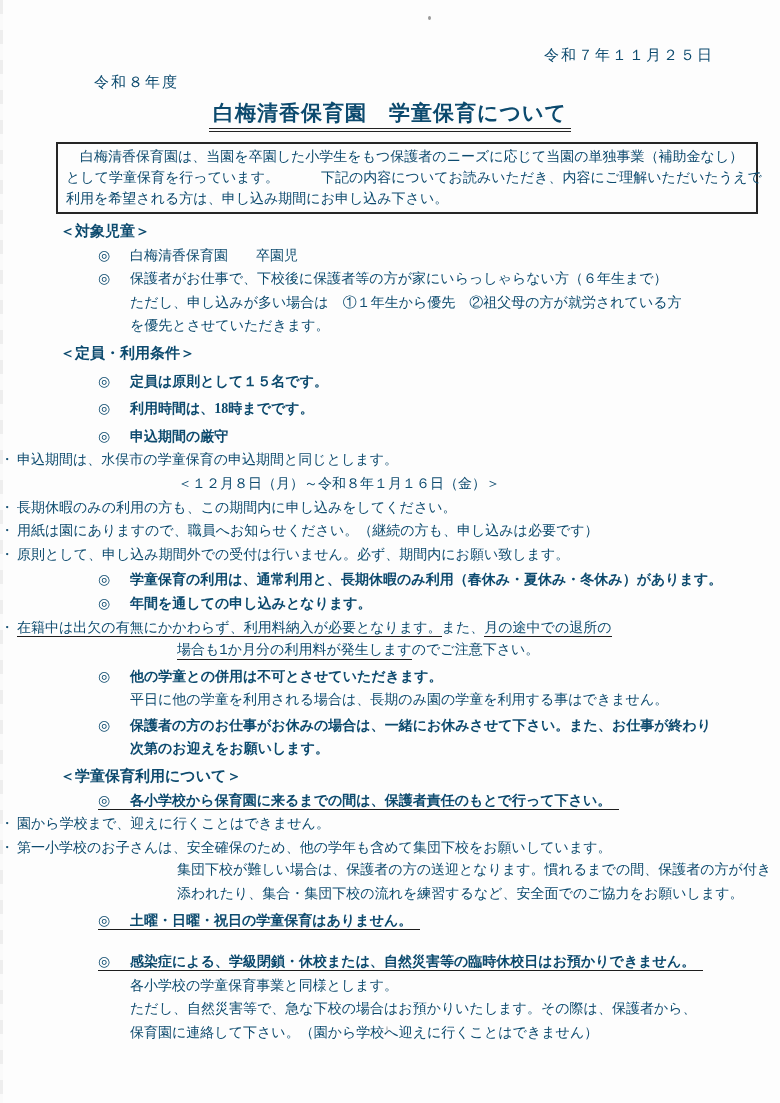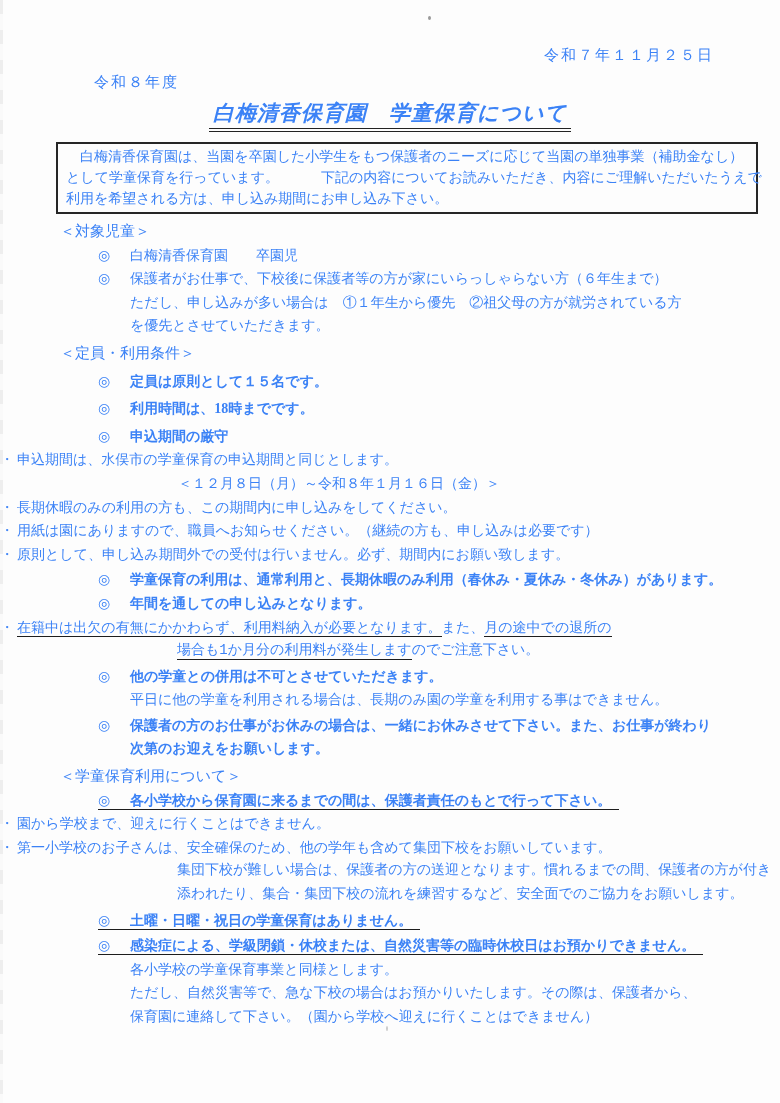--- a/index.html
+++ b/index.html
@@ -1,51 +1,51 @@
 <!DOCTYPE html>
 <html lang="ja"><head>
 <meta charset="utf-8">
 <style>
   html,body{margin:0;padding:0;background:#ffffff;}
   .page{
     position:relative;
     width:780px;height:1103px;
     background:#fdfdfd;
-    color:#3b82f6;
+    color:#0c4a6e;
     font-family:"Liberation Serif","DejaVu Serif",serif;
     overflow:hidden;
   }
   
   .edge-artifact{
     position:absolute;left:0;top:0;width:3px;height:1103px;
     background:repeating-linear-gradient(to bottom,rgba(0,0,0,0.10) 0 14px,rgba(0,0,0,0.02) 14px 30px);
     opacity:.6;
   }
   .speck{position:absolute;background:#9a9a9a;border-radius:50%;}
   .speck.s1{left:428px;top:16px;width:3px;height:4px;}
   .speck.s2{left:386px;top:1026px;width:2px;height:5px;opacity:.5;}
 
   
   .date{position:absolute;top:46px;right:66px;font-size:15px;letter-spacing:2px;}
   .fiscal{position:absolute;top:73px;left:94px;font-size:15px;letter-spacing:2px;}
   .title{position:absolute;top:99px;left:0;width:100%;text-align:center;margin:0;font-size:21px;font-weight:bold;}
-  .title span{border-bottom:4px double #222;padding:0 4px 3px 4px;letter-spacing:1px;font-style:italic;}
+  .title span{border-bottom:4px double #222;padding:0 4px 3px 4px;letter-spacing:1px;}
 
   
   .content{position:absolute;top:140px;left:0;right:0;}
   .intro-box{
     margin:2px 22px 0 56px;
     border:2px solid #262626;
     padding:2px 22px 3px 8px;
     font-size:14px;line-height:21px;
   }
   .intro-box div{white-space:nowrap;}
 
   .line{font-size:14px;line-height:23.6px;white-space:nowrap;}
-  .h{padding-left:60px;font-weight:normal;font-size:15px;}
+  .h{padding-left:60px;font-weight:bold;font-size:15px;}
   .h.m1{margin-top:6px;}
   .h.m2{margin-top:4px;}
   .it{padding-left:98px;}
   .it.g{margin-top:4px;}
   .mk{display:inline-block;width:32px;}
   .sub{}
   .mk2{display:inline-block;width:17px;}
   .cont{padding-left:130px;}
   .subcont{padding-left:177px;font-family:Liberation Mono, monospace;}
   .period{padding-left:178px;}
@@ -135,21 +135,21 @@
       <span class="mk2">・</span><span>園から学校まで、迎えに行くことはできません。</span>
     </div>
     <div class="line sub">
       <span class="mk2">・</span><span>第一小学校のお子さんは、安全確保のため、他の学年も含めて集団下校をお願いしています。</span>
     </div>
     <div class="line subcont">集団下校が難しい場合は、保護者の方の送迎となります。慣れるまでの間、保護者の方が付き</div>
     <div class="line subcont">添われたり、集合・集団下校の流れを練習するなど、安全面でのご協力をお願いします。</div>
     <div class="line it" style="margin-top:2px">
       <span class="ul2"><span class="mk">◎</span><span class="b">土曜・日曜・祝日の学童保育はありません。</span></span>
     </div>
-    <div class="line it" style="margin-top:2px">
+    <div class="line it" style="margin-top:18px">
       <span class="ul2"><span class="mk">◎</span><span class="b">感染症による、学級閉鎖・休校または、自然災害等の臨時休校日はお預かりできません。</span></span>
     </div>
     <div class="line cont">各小学校の学童保育事業と同様とします。</div>
     <div class="line cont">ただし、自然災害等で、急な下校の場合はお預かりいたします。その際は、保護者から、</div>
     <div class="line cont">保育園に連絡して下さい。（園から学校へ迎えに行くことはできません）</div>
 
   </div>
 </div>
 
 </body></html>

